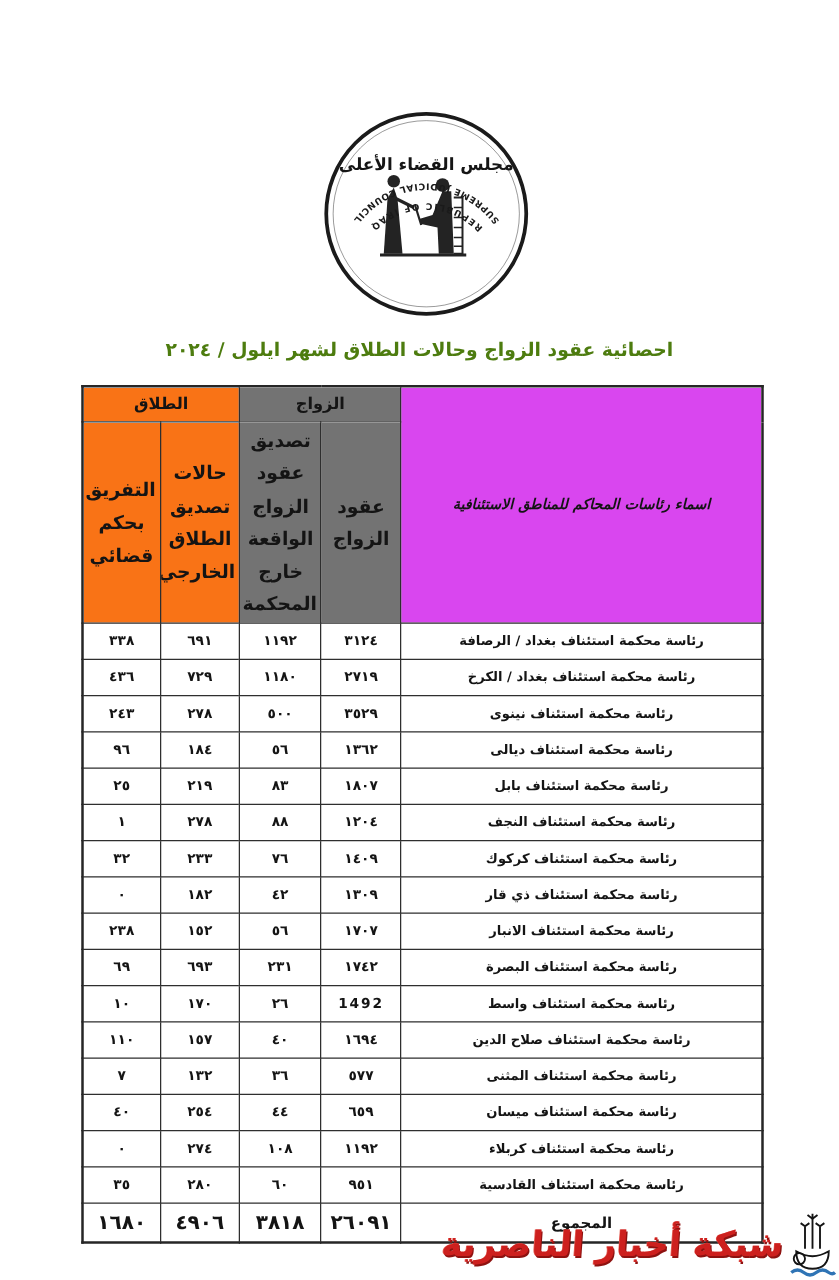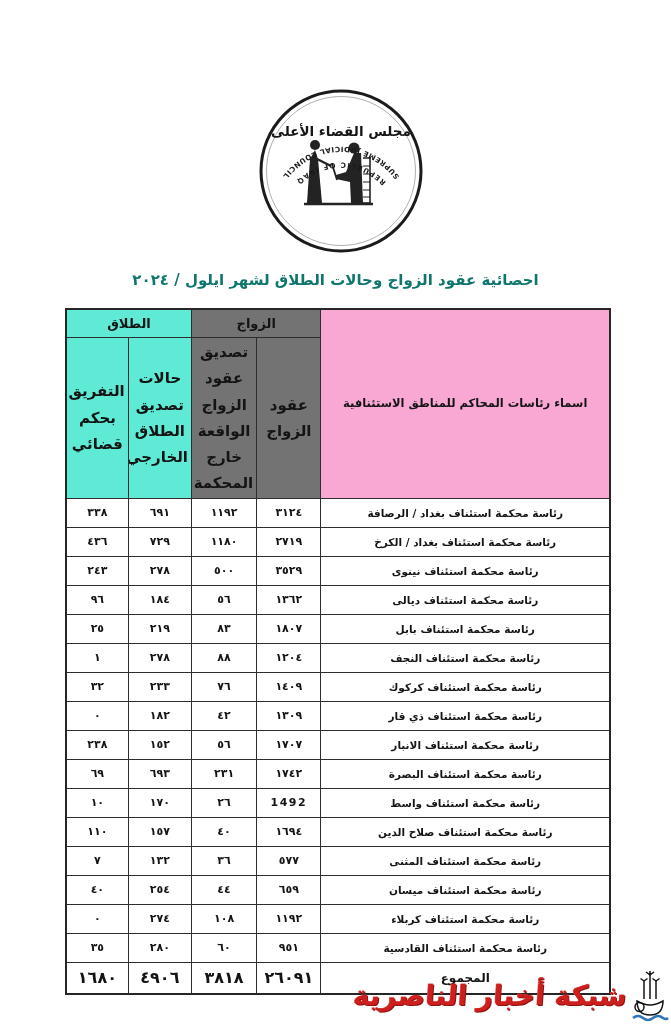--- a/index.html
+++ b/index.html
@@ -4,32 +4,32 @@
 <style>
   html,body{margin:0;padding:0;background:#ffffff;}
   body{width:671px;height:1024px;position:relative;font-family:"DejaVu Sans","Liberation Sans",sans-serif;color:#161616;}
   .page{position:absolute;inset:0;background:#fff;overflow:hidden;margin-top:20px;}
 
   
   .seal{position:absolute;left:257px;top:66px;width:168px;height:170px;}
 
   
   .doc-title{position:absolute;top:251px;left:0;width:671px;text-align:center;direction:rtl;
-             font-weight:bold;font-size:15px;color:#0f766e;letter-spacing:.2px;}
+             font-weight:bold;font-size:15px;color:#4d7c0f;letter-spacing:.2px;}
 
   
   table.stats{position:absolute;top:288px;left:65px;width:546px;border-collapse:collapse;
               direction:rtl;table-layout:fixed;border:2px solid #262626;}
   table.stats td{border:1px solid #2e2e2e;text-align:center;vertical-align:middle;
                  padding:1px 3px;font-weight:bold;color:#141414;overflow:hidden;}
   .g{background:#737373;}
-  .p{background:#5eead4;}
+  .p{background:#f97316;}
   td.grp{height:25px;font-size:13px;}
   td.sub{height:74px;font-size:15px;line-height:1.75;}
-  td.namehead{font-size:11.5px;line-height:1.8;background:#f9a8d4;}
+  td.namehead{font-size:11.5px;line-height:1.8;background:#d946ef;font-style:italic;}
   td.name{font-size:10.5px;height:26px;}
   td.num{font-size:11px;letter-spacing:1.5px;height:26px;}
   tr.totals td{height:28px;font-size:16px;letter-spacing:1.5px;}
   tr.totals td.name{font-size:12px;letter-spacing:.2px;}
 
   
   .wm{position:absolute;right:1px;bottom:1px;display:flex;align-items:flex-end;gap:3px;}
   .wm-text{direction:rtl;font-weight:bold;font-size:28px;line-height:1.6;color:#cd201e;
            text-shadow:1px 1px 0 #8e1210, -0.5px -0.5px 0 #e86a60;
            transform:skewX(-4deg);padding-bottom:4px;}

